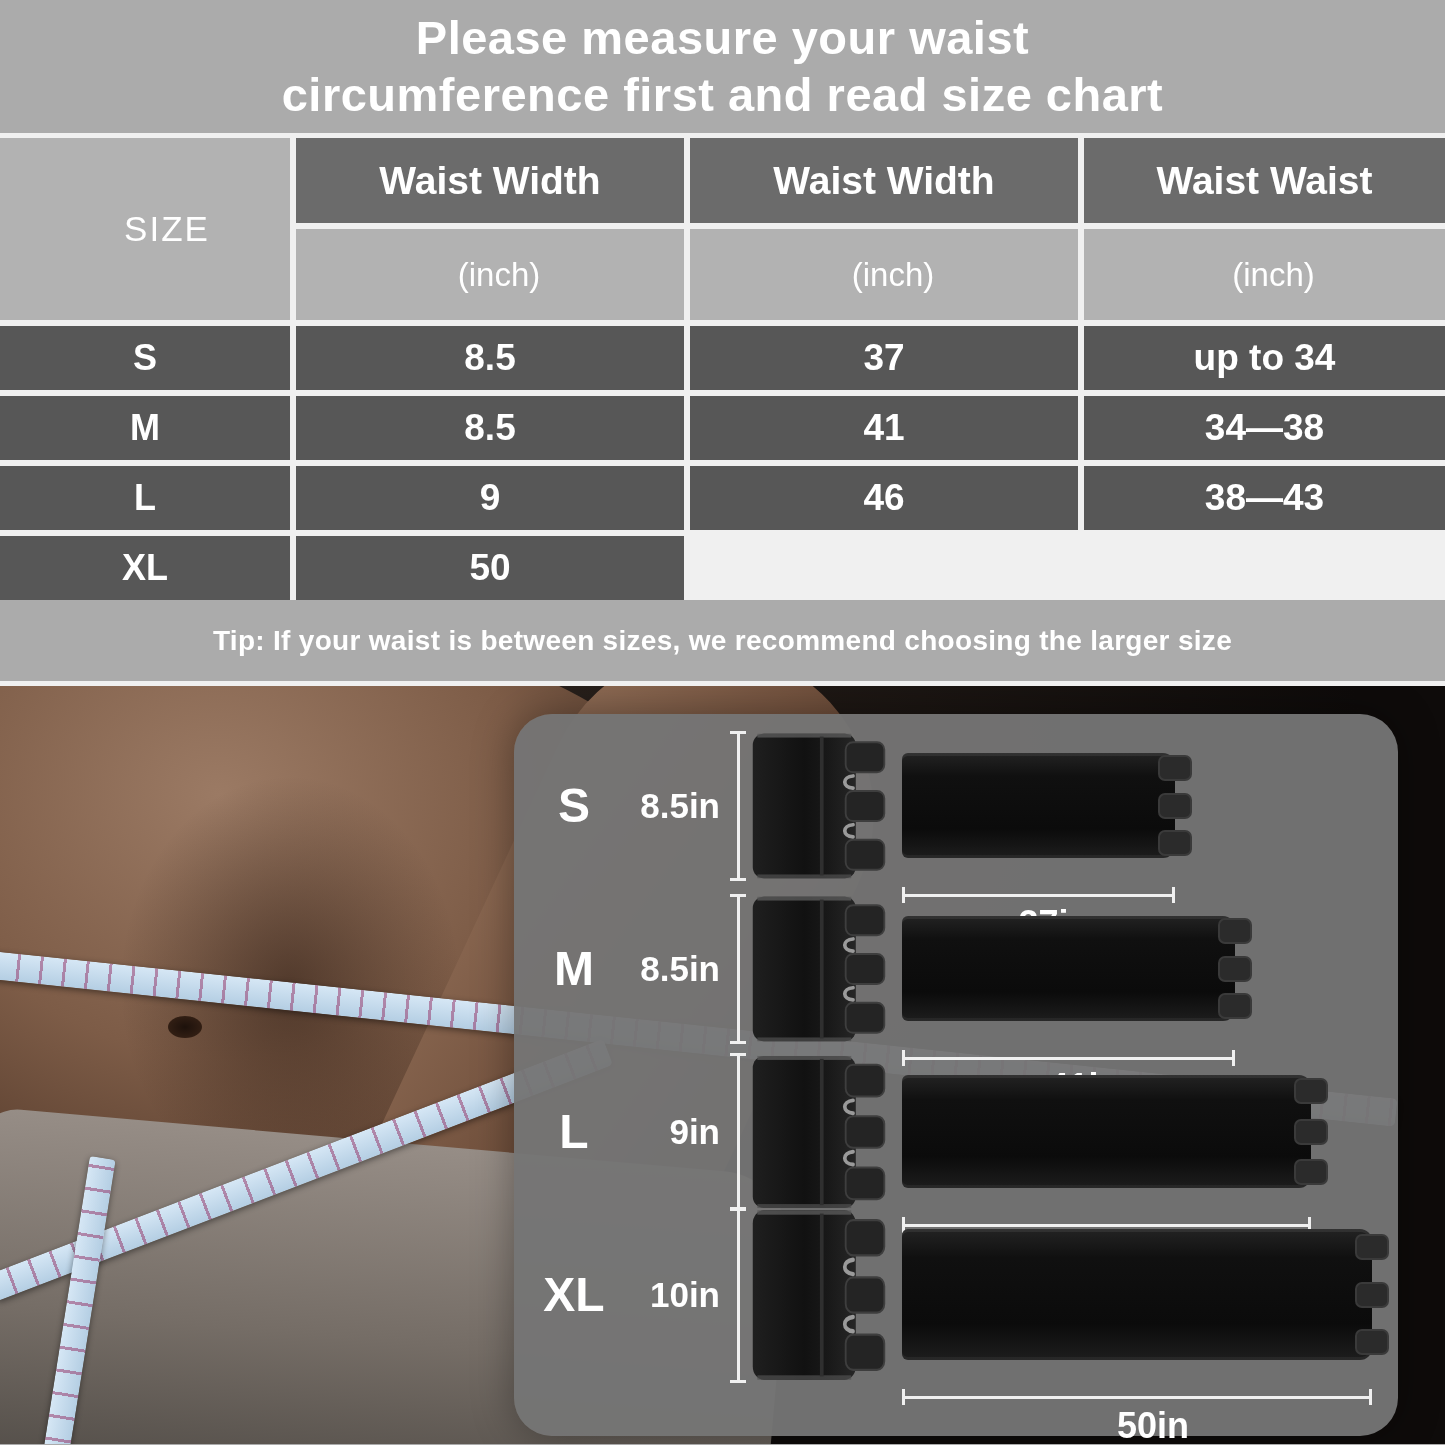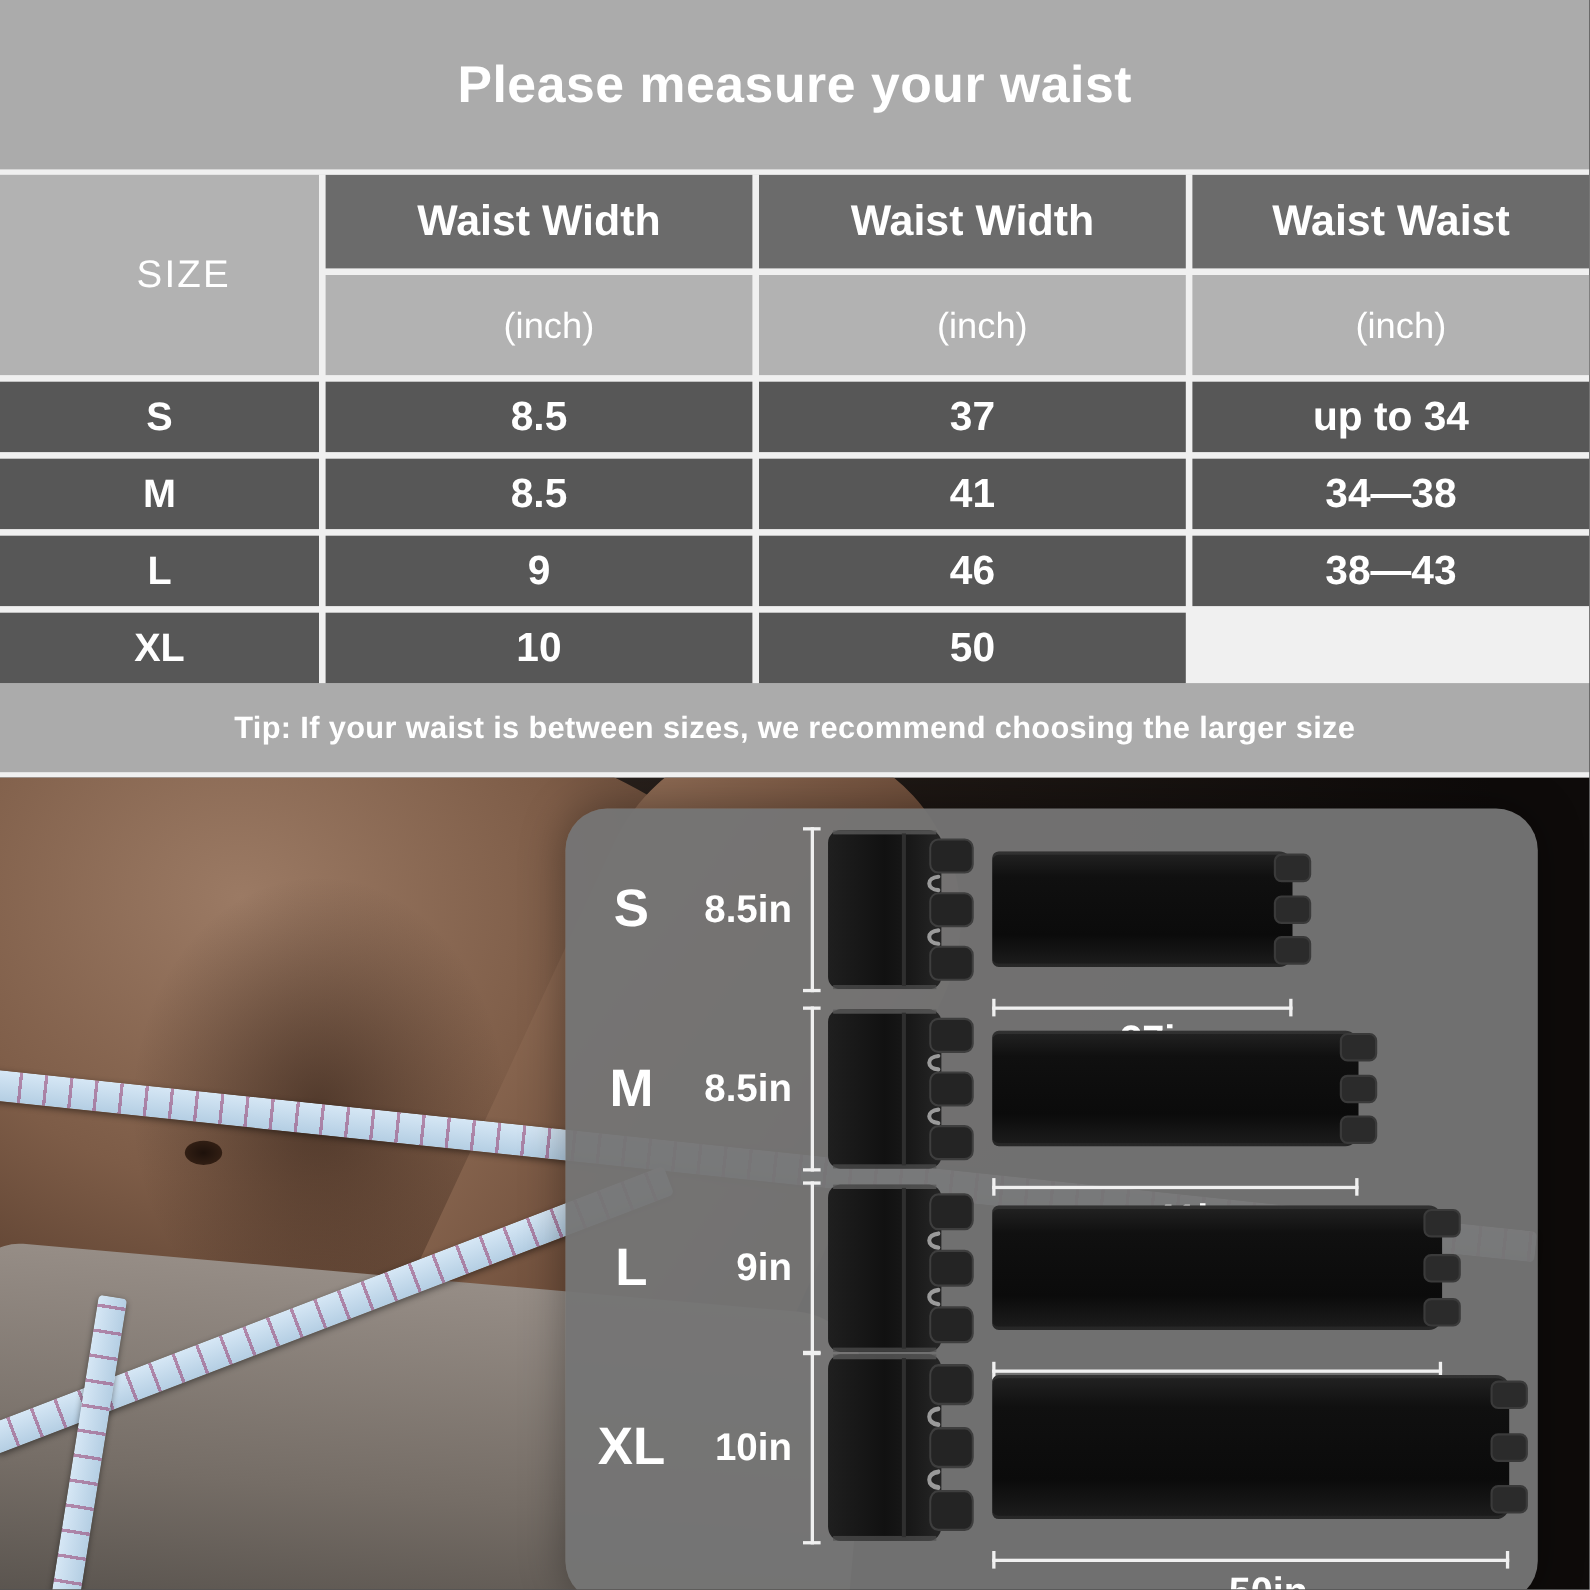--- a/index.html
+++ b/index.html
@@ -6,21 +6,21 @@
     --page-bg:#ababab; --header-dark:#6b6b6b; --subheader-bg:#b2b2b2;
     --row-bg:#575757; --border:#f0f0f0; --text:#ffffff; --panel-bg:#757575;
     --belt:#101010; --tape:#c7ddee;
   }
   *{margin:0;padding:0;box-sizing:border-box;}
   html,body{width:1445px;}
   body{font-family:"Liberation Sans",sans-serif;background:#000;}
   .poster{position:relative;width:1445px;height:1445px;background:var(--page-bg);overflow:hidden;color:var(--text);}
 
   
-  .title-band{height:154px;display:flex;flex-direction:column;justify-content:center;align-items:center;
+  .title-band{height:133px;display:flex;flex-direction:column;justify-content:center;align-items:center;
     font-size:47px;font-weight:700;line-height:1.2;text-align:center;letter-spacing:.5px;border-radius:23px;}
   .divider{height:5px;background:var(--border);}
 
   
   .size-table{display:grid;grid-template-columns:290px 388px 388px 361px;
     grid-template-rows:85px 91px 64px 64px 64px 64px;gap:6px;background:var(--border);}
   .cell{display:flex;align-items:center;justify-content:center;}
   .corner{grid-row:1/3;grid-column:1;background:var(--subheader-bg);font-size:35px;font-weight:400;letter-spacing:2px;padding-left:44px;}
   .col-head{background:var(--header-dark);font-size:39px;font-weight:700;}
   .unit{background:var(--subheader-bg);font-size:33px;font-weight:400;padding-left:18px;}
@@ -81,20 +81,21 @@
   .d-lenlbl{position:absolute;left:16px;bottom:-64px;text-align:center;font-size:36px;font-weight:700;}
   .defs-svg{position:absolute;width:0;height:0;}
 </style>
 </head>
 <body>
 
 <div class="poster">
 
   <div class="title-band">
     <div>Please measure your waist</div>
+    <div>circumference first and read size chart</div>
   </div>
   <div class="divider"></div>
 
   <div class="size-table">
     <div class="cell corner">SIZE</div>
     <div class="cell col-head" style="grid-row:1;grid-column:2">Waist Width</div>
     <div class="cell col-head" style="grid-row:1;grid-column:3">Waist Width</div>
     <div class="cell col-head" style="grid-row:1;grid-column:4">Waist Waist</div>
     <div class="cell unit" style="grid-row:2;grid-column:2">(inch)</div>
     <div class="cell unit" style="grid-row:2;grid-column:3">(inch)</div>
@@ -109,21 +110,20 @@
     <div class="cell data">8.5</div>
     <div class="cell data">41</div>
     <div class="cell data">34—38</div>
 
     <div class="cell data size-col">L</div>
     <div class="cell data">9</div>
     <div class="cell data">46</div>
     <div class="cell data">38—43</div>
 
     <div class="cell data size-col">XL</div>
-    <div class="cell data">10</div>
     <div class="cell data">50</div>
   </div>
 
   <div class="tip-band">Tip: If your waist is between sizes, we recommend choosing the larger size</div>
   <div class="divider"></div>
 
   <div class="photo">
     <svg class="defs-svg" aria-hidden="true">
       <defs>
         <linearGradient id="bkgrad" x1="0" y1="0" x2="1" y2="0">

